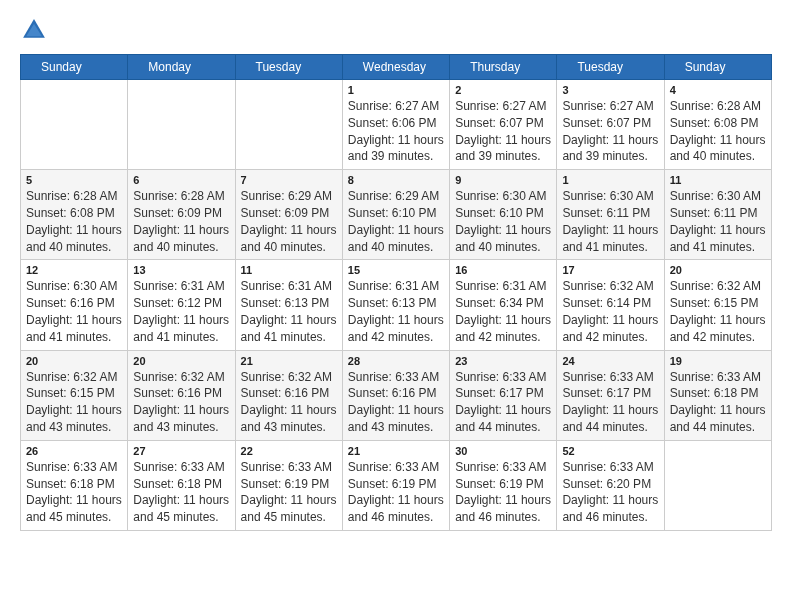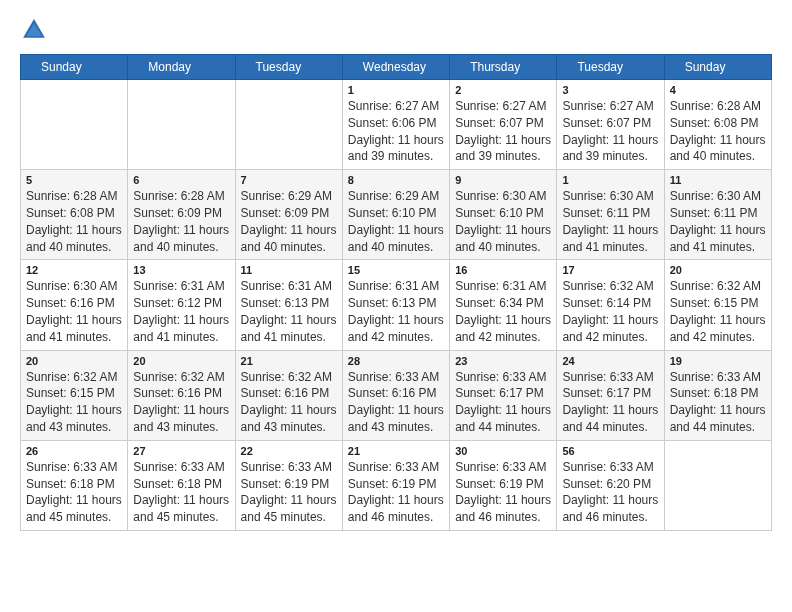--- a/index.html
+++ b/index.html
@@ -310,21 +310,21 @@
 Sunset: 6:19 PM
 Daylight: 11 hours and 46 minutes.</div>
           </td>
           <td>
             <span class="day-num">30</span>
             <div class="day-info">Sunrise: 6:33 AM
 Sunset: 6:19 PM
 Daylight: 11 hours and 46 minutes.</div>
           </td>
           <td>
-            <span class="day-num">56</span>
+            <span class="day-num">52</span>
             <div class="day-info">Sunrise: 6:33 AM
 Sunset: 6:20 PM
 Daylight: 11 hours and 46 minutes.</div>
           </td>
           <td class="empty"></td>
         </tr>
       </tbody>
   </table>
 </div>
 

